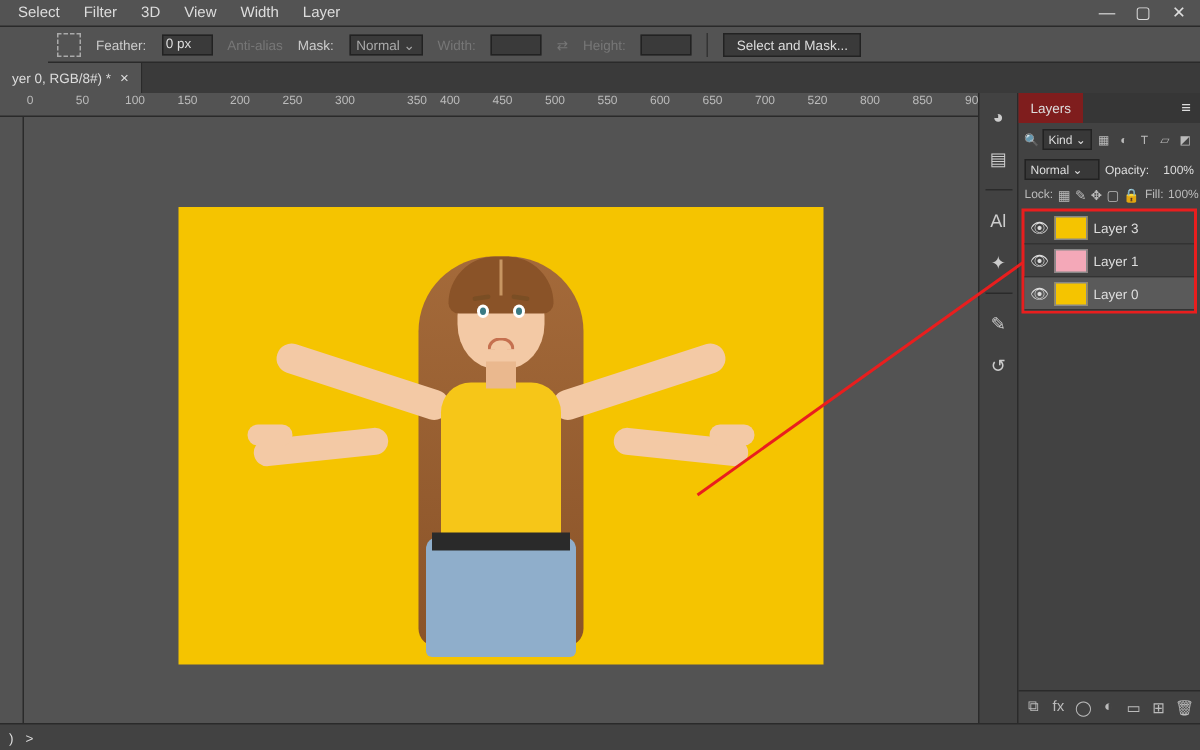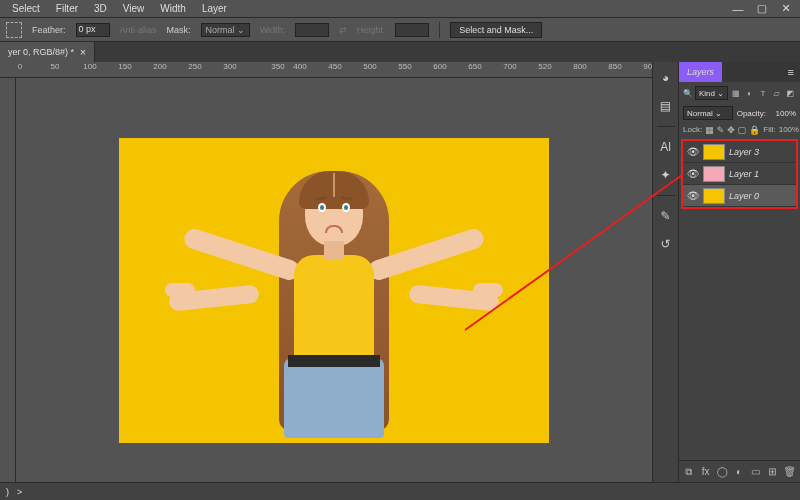--- a/index.html
+++ b/index.html
@@ -3,21 +3,21 @@
 <meta charset="utf-8">
 <style>
   * { box-sizing: border-box; margin: 0; padding: 0; font-family: Arial, sans-serif; }
   body { background: #535353; width: 800px; height: 500px; overflow: hidden; font-size: 10px; color: #ddd; }
   
   .menubar { background: #535353; height: 18px; display: flex; align-items: center; padding: 0 4px; border-bottom: 1px solid #2a2a2a; }
   .menubar .menu-item { padding: 15px 8px; font-size: 10px; cursor: default; }
   .win-controls { margin-left: auto; display: flex; gap: 4px; }
   .win-controls span { width: 20px; height: 14px; display: inline-flex; align-items: center; justify-content: center; font-size: 11px; }
   
-  .options-bar { background: #535353; height: 24px; display: flex; align-items: center; padding: 0 6px; gap: 10px; border-bottom: 1px solid #2a2a2a; }
+  .options-bar { background: #535353; height: 24px; display: flex; align-items: center; padding: 0 6px; gap: 10px; border-bottom: 1px solid #2a2a2a; margin-left: 32px; }
   .options-bar .lbl { font-size: 9px; color: #ccc; }
   .options-bar .field { background: #3a3a3a; border: 1px solid #222; width: 34px; height: 14px; color: #ddd; font-size: 9px; padding: 0 2px; }
   .options-bar .select { background: #3a3a3a; border: 1px solid #222; height: 14px; color: #aaa; font-size: 9px; padding: 0 4px; display: inline-flex; align-items: center;}
   .options-bar .sep { width: 1px; height: 16px; background: #333; }
   .options-bar .btn { background: #3a3a3a; border: 1px solid #222; padding: 2px 8px; font-size: 9px; color: #ddd; text-align: right; }
   .disabled { color: #777 !important; }
   
   .doc-tab-bar { background: #3a3a3a; height: 20px; display: flex; align-items: center; }
   .doc-tab { background: #535353; height: 20px; padding: 0 8px; font-size: 9px; display: flex; align-items: center; gap: 6px; border-right: 1px solid #2a2a2a; }
   .doc-tab .close { font-size: 10px; }
@@ -56,42 +56,42 @@
   .foreL{left:0;transform:rotate(-6deg)} .foreR{right:0;transform:rotate(6deg)}
   .handL,.handR{position:absolute;top:120px;width:30px;height:14px;background:#f3c9a5;border-radius:8px;z-index:1}
   .handL{left:-4px} .handR{right:-4px}
   
   .sec-toolbar { width: 26px; background: #424242; border-left: 1px solid #2a2a2a; display: flex; flex-direction: column; align-items: center; padding-top: 6px; gap: 8px; }
   .sec-toolbar .tbtn { width: 20px; height: 20px; display: flex; align-items: center; justify-content: center; color: #ccc; font-size: 12px; }
   .sec-toolbar .div { width: 18px; height: 1px; background: #2a2a2a; margin: 2px 0;}
   
   .panels { width: 122px; background: #424242; border-left: 1px solid #2a2a2a; display: flex; flex-direction: column; }
   .panel-tabs { height: 20px; background: #363636; display: flex; align-items: center; }
-  .panel-tab { padding: 0 8px; font-size: 9px; height: 100%; display: flex; align-items: center; background: #8b5cf6; font-style: italic; }
+  .panel-tab { padding: 0 8px; font-size: 9px; height: 100%; display: flex; align-items: center; background: #7f1d1d; }
   .panel-collapse { margin-left: auto; padding: 0 6px; font-size: 11px;}
   
   .filter-row { display: flex; align-items: center; gap: 2px; padding: 4px; font-size: 8px; }
   .filter-row .sel { background: #383838; border: 1px solid #222; height: 14px; padding: 0 3px; display: flex; align-items:center; }
   .filter-row .icon { width: 12px; height: 12px; display: inline-flex; align-items:center; justify-content:center; color: #bbb; }
   
   .blend-row { display: flex; align-items: center; gap: 4px; padding: 2px 4px; font-size: 8px; }
   .blend-row .sel { background: #383838; border: 1px solid #222; height: 14px; flex:1; padding: 0 3px; display:flex;align-items:center;}
   .blend-row .pct { width: 26px; text-align: right; }
   
   .lock-row { display: flex; align-items: center; gap: 3px; padding: 2px 4px; font-size: 8px; color:#bbb;}
   .lock-row .licon { width: 11px; height: 11px; display: inline-flex; align-items:center; justify-content:center; font-size:9px; }
   
   .layers-list { border: 2px solid #e91e1e; margin: 2px; }
   .layer-row { display: flex; align-items: center; height: 22px; gap: 4px; padding: 0 4px; border-bottom: 1px solid #333; }
   .layer-row.selected { background: #5a5a5a; }
   .eye { width: 12px; height: 12px; display:inline-flex;align-items:center;justify-content:center;}
   .thumb { width: 22px; height: 16px; border: 1px solid #888; }
   .thumb.yellow { background:#f5c400; }
   .thumb.pink { background:#f4a8b8; }
-  .layer-name { font-size: 9px; font-style: italic; }
+  .layer-name { font-size: 9px; }
   
   .panel-footer { margin-top: auto; height: 22px; border-top: 1px solid #2a2a2a; display: flex; align-items: center; justify-content: flex-end; gap: 5px; padding: 0 4px; }
   .panel-footer .ficon { width: 13px; height: 13px; display:inline-flex;align-items:center;justify-content:center; font-size:10px; color:#bbb;}
   
   .status-bar { height: 18px; background: #424242; border-top: 1px solid #2a2a2a; display: flex; align-items: center; padding: 0 6px; font-size: 9px; gap: 8px;}
   
   .annotation-line { position:absolute; pointer-events:none; }
 </style>
 </head>
 <body>

